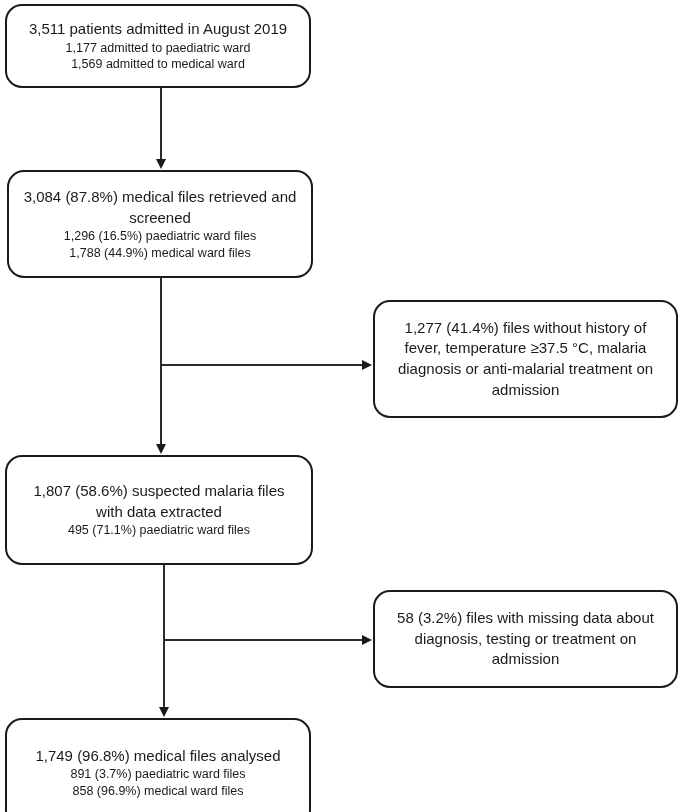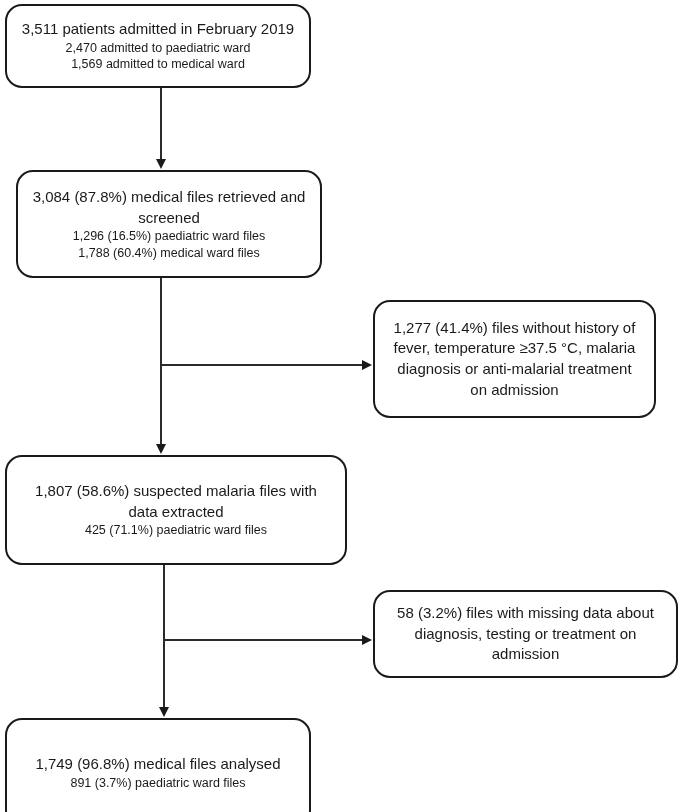--- a/index.html
+++ b/index.html
@@ -33,26 +33,26 @@
     line-height: 1.38;
     color: #1a1a1a;
   }
   .sub-text {
     font-size: 12.5px;
     line-height: 1.32;
     color: #1a1a1a;
   }
   
   .box-admitted  { left: 5px;   top: 4px;   width: 306px; height: 84px; }
-  .box-screened  { left: 16px;   top: 170px; width: 306px; height: 108px; }
-  .box-suspected { left: 5px;   top: 455px; width: 342px; height: 110px; }
+  .box-screened  { left: 7px;   top: 170px; width: 306px; height: 108px; }
+  .box-suspected { left: 5px;   top: 455px; width: 308px; height: 110px; }
   .box-analysed  { left: 5px;   top: 718px; width: 306px; height: 109px; }
   
-  .box-excl1 { left: 373px; top: 300px; width: 283px; height: 118px; }
-  .box-excl2 { left: 373px; top: 590px; width: 305px; height: 88px; }
+  .box-excl1 { left: 373px; top: 300px; width: 305px; height: 118px; }
+  .box-excl2 { left: 373px; top: 590px; width: 305px; height: 98px; }
 
   .line {
     position: absolute;
     background: #2b2b2b;
   }
   .vline { width: 1.5px; }
   .hline { height: 1.5px; }
   .arrow-down {
     position: absolute;
     width: 0; height: 0;
@@ -67,55 +67,56 @@
     border-bottom: 5.5px solid transparent;
     border-left: 10px solid #1a1a1a;
   }
 </style>
 </head>
 <body>
 
 <div class="canvas">
 
   <div class="box box-admitted">
-    <div class="main-text">3,511 patients admitted in February 2019</div>
-    <div class="sub-text">2,470 admitted to paediatric ward</div>
+    <div class="main-text">3,511 patients admitted in August 2019</div>
+    <div class="sub-text">1,177 admitted to paediatric ward</div>
     <div class="sub-text">1,569 admitted to medical ward</div>
   </div>
 
   <div class="line vline" style="left:160px; top:88px; height:72px;"></div>
   <div class="arrow-down" style="left:155.5px; top:159px;"></div>
 
   <div class="box box-screened">
     <div class="main-text">3,084 (87.8%) medical files retrieved and screened</div>
     <div class="sub-text">1,296 (16.5%) paediatric ward files</div>
-    <div class="sub-text">1,788 (60.4%) medical ward files</div>
+    <div class="sub-text">1,788 (44.9%) medical ward files</div>
   </div>
 
   <div class="line vline" style="left:160px; top:278px; height:167px;"></div>
   <div class="arrow-down" style="left:155.5px; top:444px;"></div>
   <div class="line hline" style="left:161px; top:364px; width:201px;"></div>
   <div class="arrow-right" style="left:362px; top:359.5px;"></div>
 
   <div class="box excl box-excl1">
     <div class="main-text">1,277 (41.4%) files without history of fever, temperature ≥37.5 °C, malaria diagnosis or anti-malarial treatment on admission</div>
   </div>
 
   <div class="box box-suspected">
     <div class="main-text">1,807 (58.6%) suspected malaria files with data extracted</div>
-    <div class="sub-text">425 (71.1%) paediatric ward files</div>
+    <div class="sub-text">495 (71.1%) paediatric ward files</div>
   </div>
 
   <div class="line vline" style="left:163px; top:565px; height:143px;"></div>
   <div class="arrow-down" style="left:158.5px; top:707px;"></div>
   <div class="line hline" style="left:164px; top:639px; width:198px;"></div>
   <div class="arrow-right" style="left:362px; top:634.5px;"></div>
 
   <div class="box excl box-excl2">
     <div class="main-text">58 (3.2%) files with missing data about diagnosis, testing or treatment on admission</div>
   </div>
 
   <div class="box box-analysed">
     <div class="main-text">1,749 (96.8%) medical files analysed</div>
     <div class="sub-text">891 (3.7%) paediatric ward files</div>
+    <div class="sub-text">858 (96.9%) medical ward files</div>
   </div>
 
 </div>
 
 </body></html>

